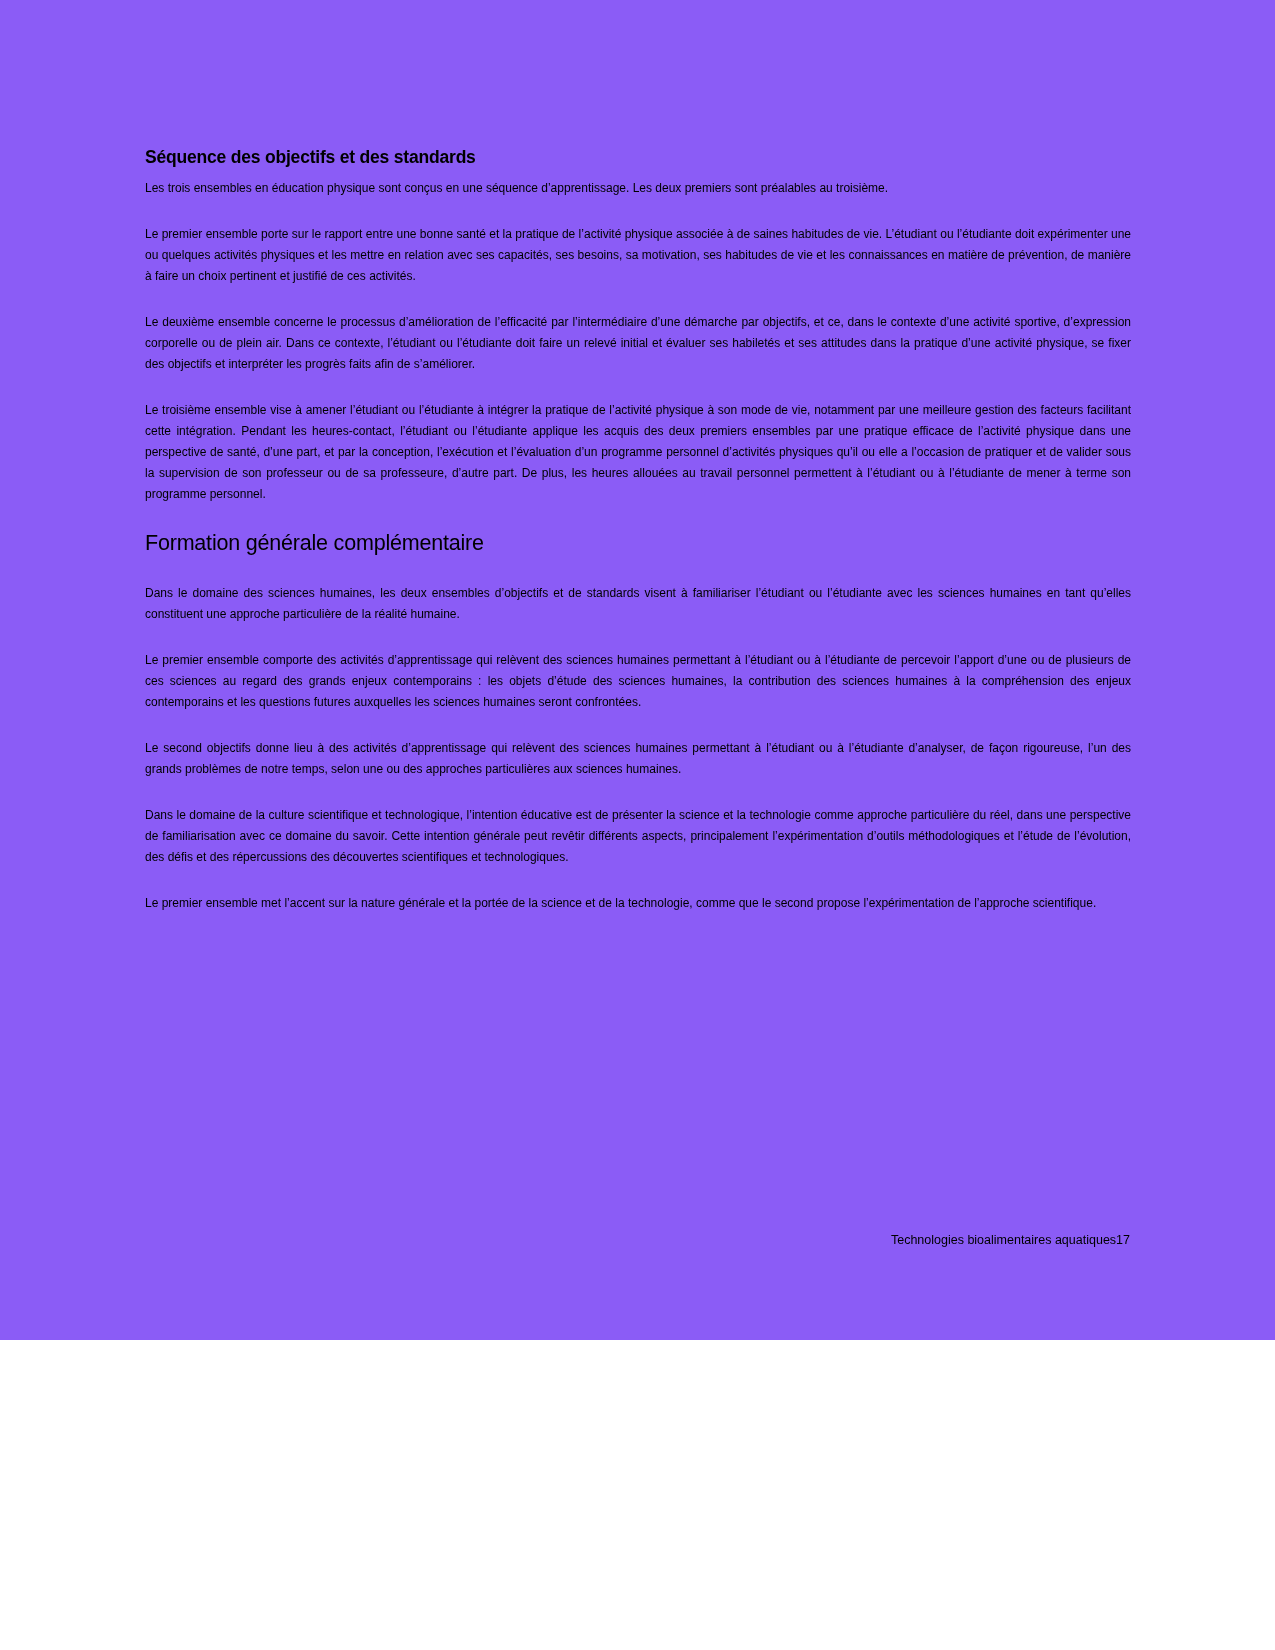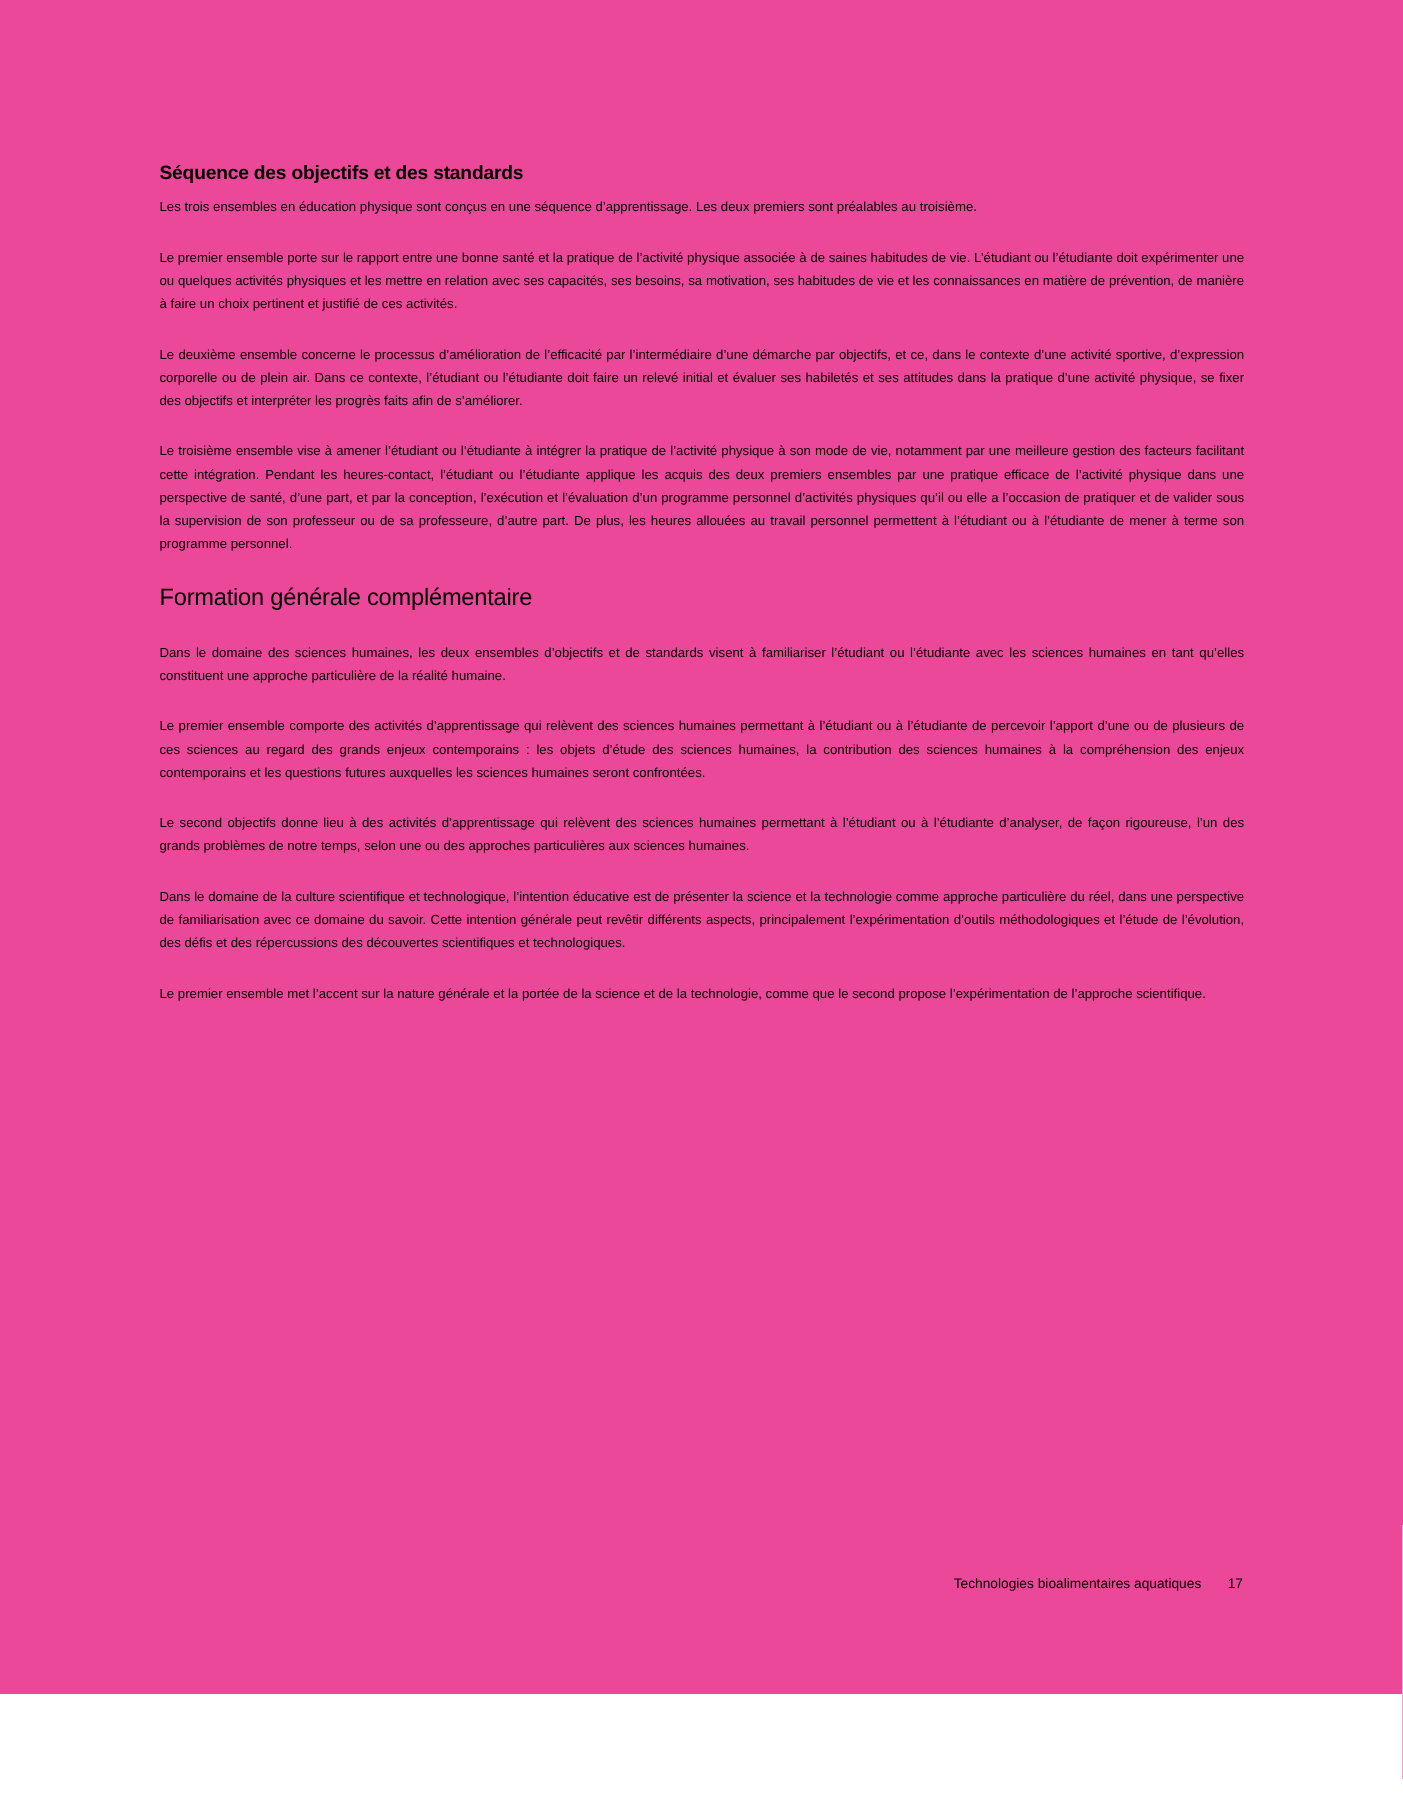--- a/index.html
+++ b/index.html
@@ -3,22 +3,22 @@
 <meta charset="utf-8">
 <style>
   html, body {
     margin: 0;
     padding: 0;
     background: #ffffff;
   }
   .page {
     position: relative;
     width: 1275px;
-    height: 1540px;
-    background: #ec4899;
+    height: 1340px;
+    background: #8b5cf6;
     color: #000000;
     font-family: "Liberation Sans", sans-serif;
     overflow: hidden;
   }
   .content {
     position: absolute;
     left: 145px;
     top: 146px;
     width: 986px;
   }
@@ -44,21 +44,20 @@
     line-height: 21px;
     text-align: justify;
     margin: 0 0 25px 0;
   }
   .footer {
     position: absolute;
     right: 145px;
     bottom: 92px;
     display: inline-flex;
     align-items: baseline;
-    gap: 24px;
     font-size: 12.5px;
     line-height: 15px;
     color: #000000;
   }
 </style>
 </head>
 <body>
 
 <div class="page">
   <div class="content">

